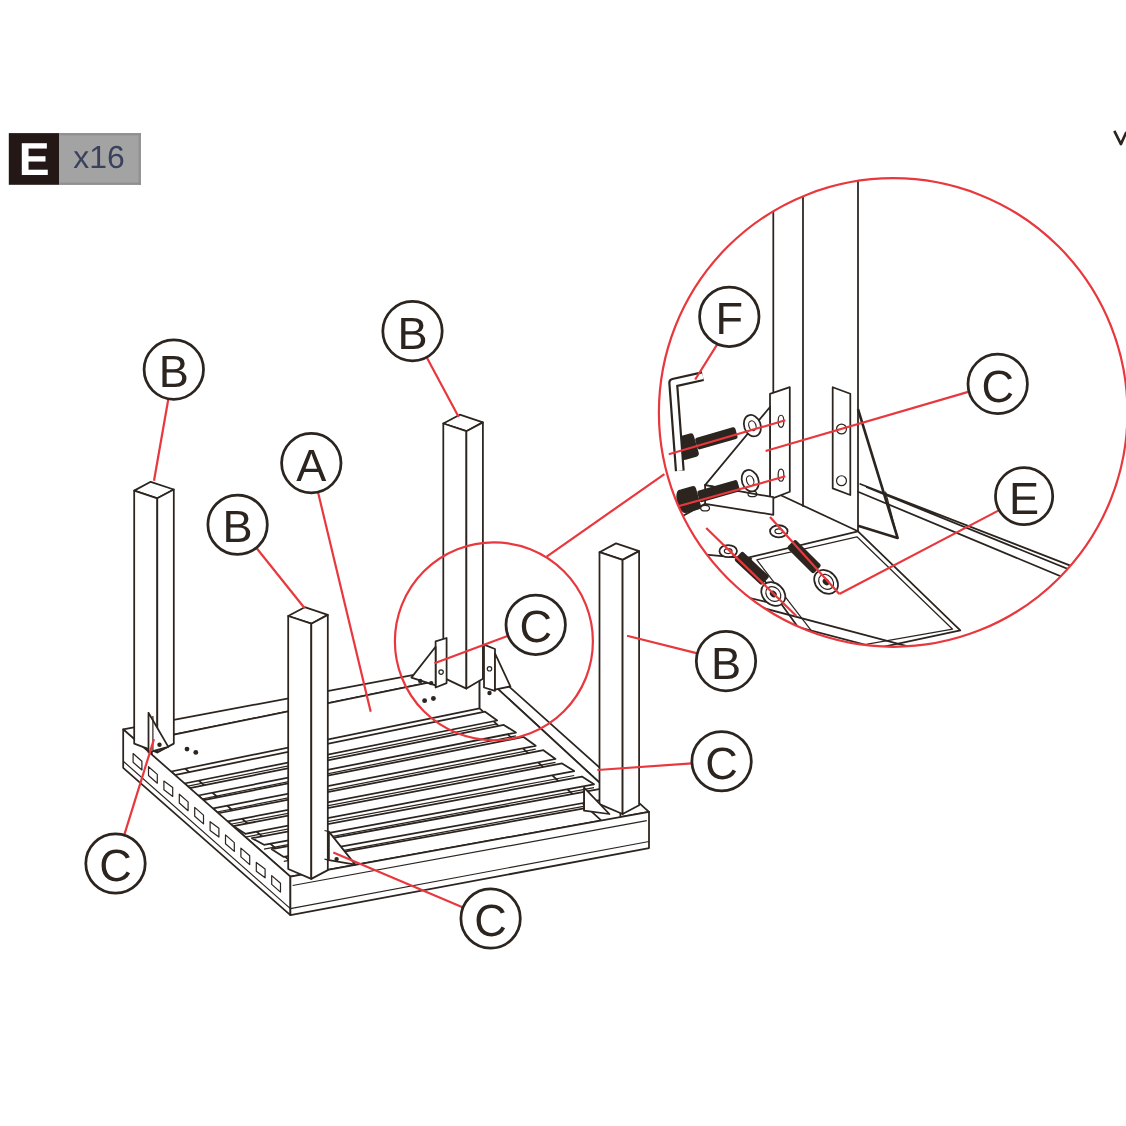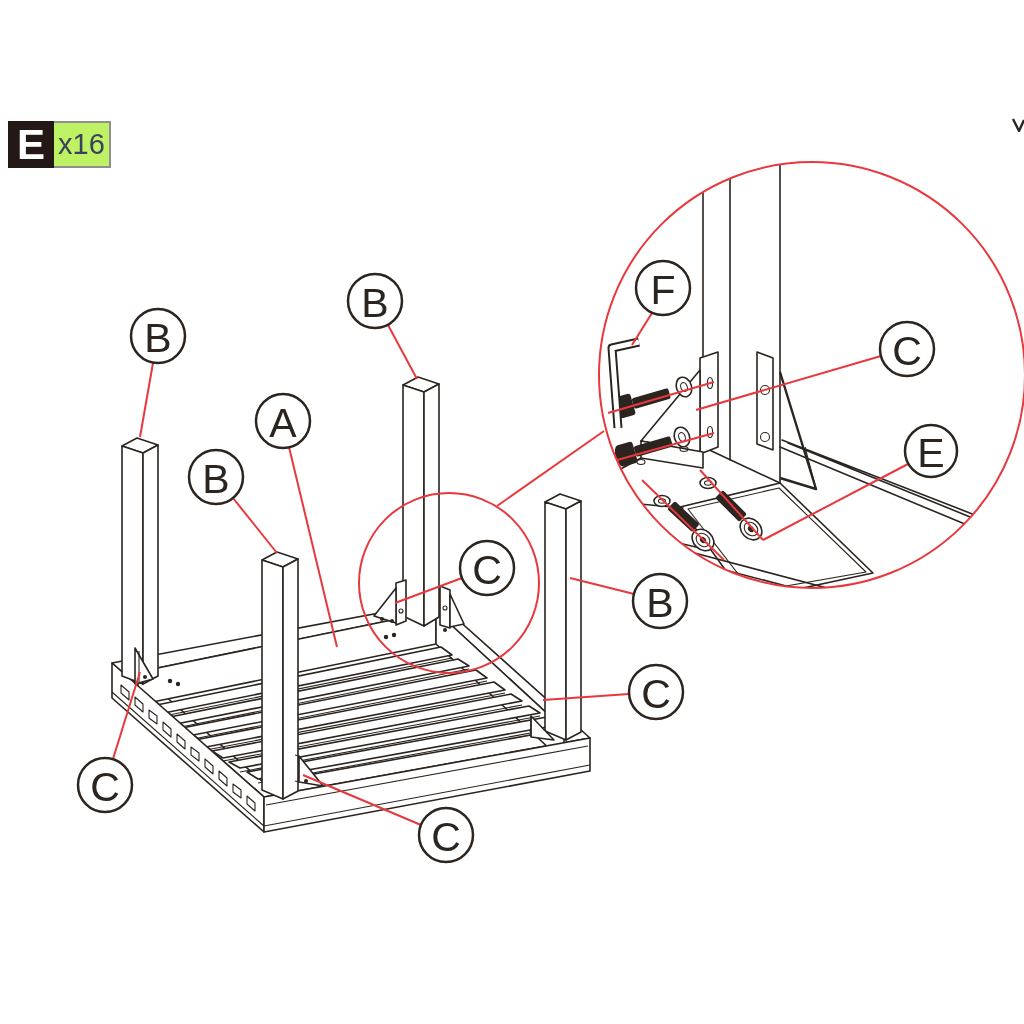--- a/index.html
+++ b/index.html
@@ -18,21 +18,21 @@
   .diagram-svg{position:absolute;left:0;top:0}
 
   
   .badge{position:absolute;left:8px;top:121px;display:flex;z-index:5}
   .badge-box{
     width:46px;height:47px;background:var(--badge-background);
     color:var(--badge-letter);font-size:42px;font-weight:bold;
     display:flex;align-items:center;justify-content:center;line-height:1;
   }
   .badge-count{
-    width:57px;height:47px;background:#bef264;border:2px solid var(--badge-border);
+    width:74px;height:47px;background:#a3a3a3;border:2px solid var(--badge-border);
     border-left:none;color:var(--quantity-text);font-size:29px;font-weight:400;
     display:flex;align-items:center;justify-content:center;line-height:1;
     letter-spacing:0;
   }
 
   
   .ln{stroke:var(--line);stroke-width:1.6;fill:none;stroke-linejoin:round;stroke-linecap:round}
   .ln-w{stroke:var(--line);stroke-width:1.6;fill:#fff;stroke-linejoin:round}
   .ln-thin{stroke:var(--line);stroke-width:1.1;fill:none;stroke-linejoin:round}
   .ln-thick{stroke:var(--line);stroke-width:2.4;fill:none;stroke-linejoin:round}

